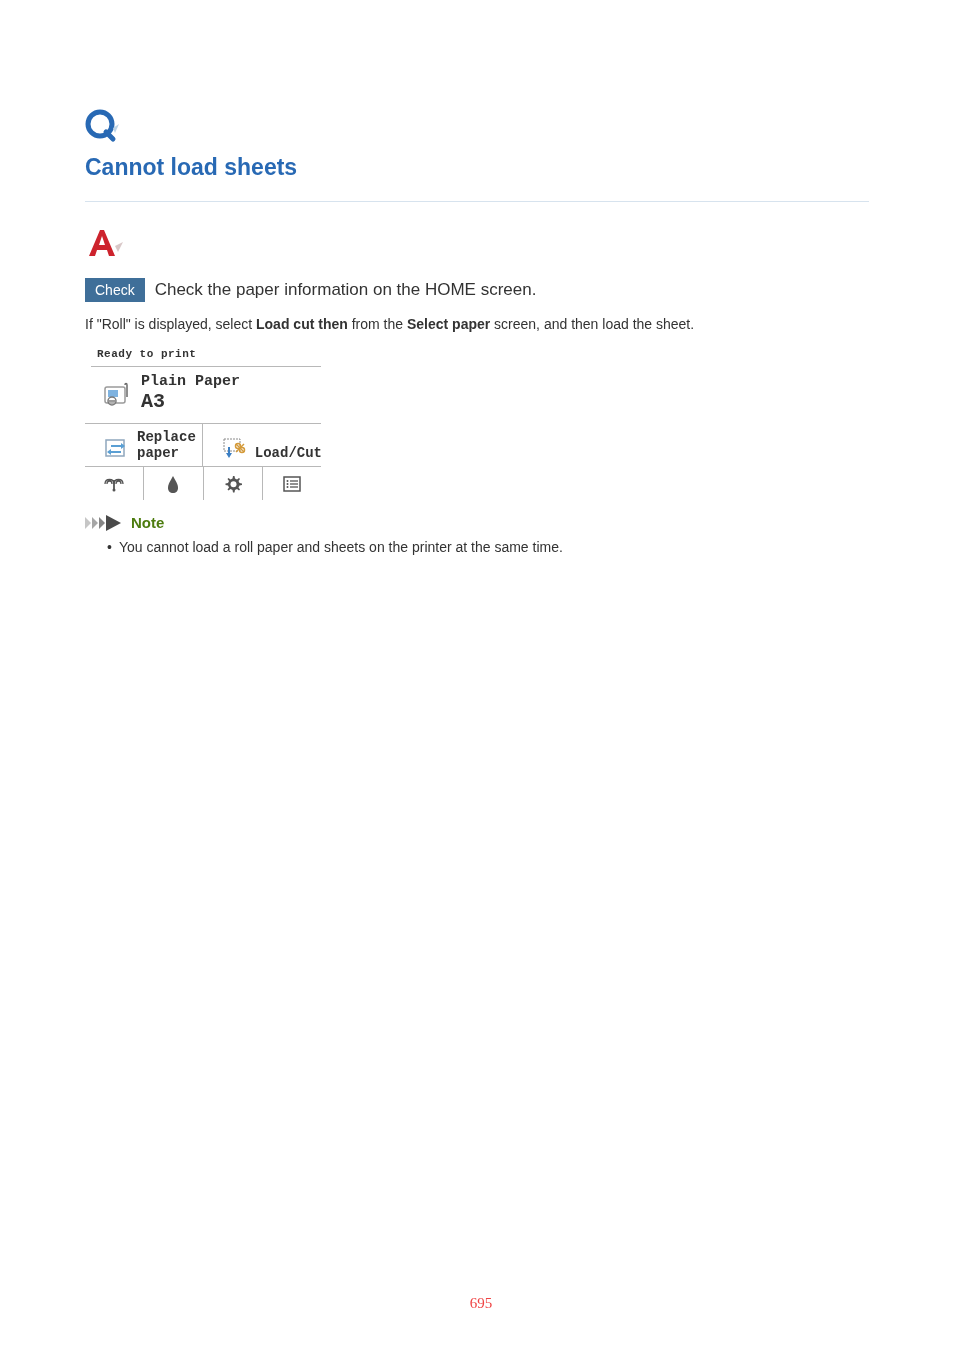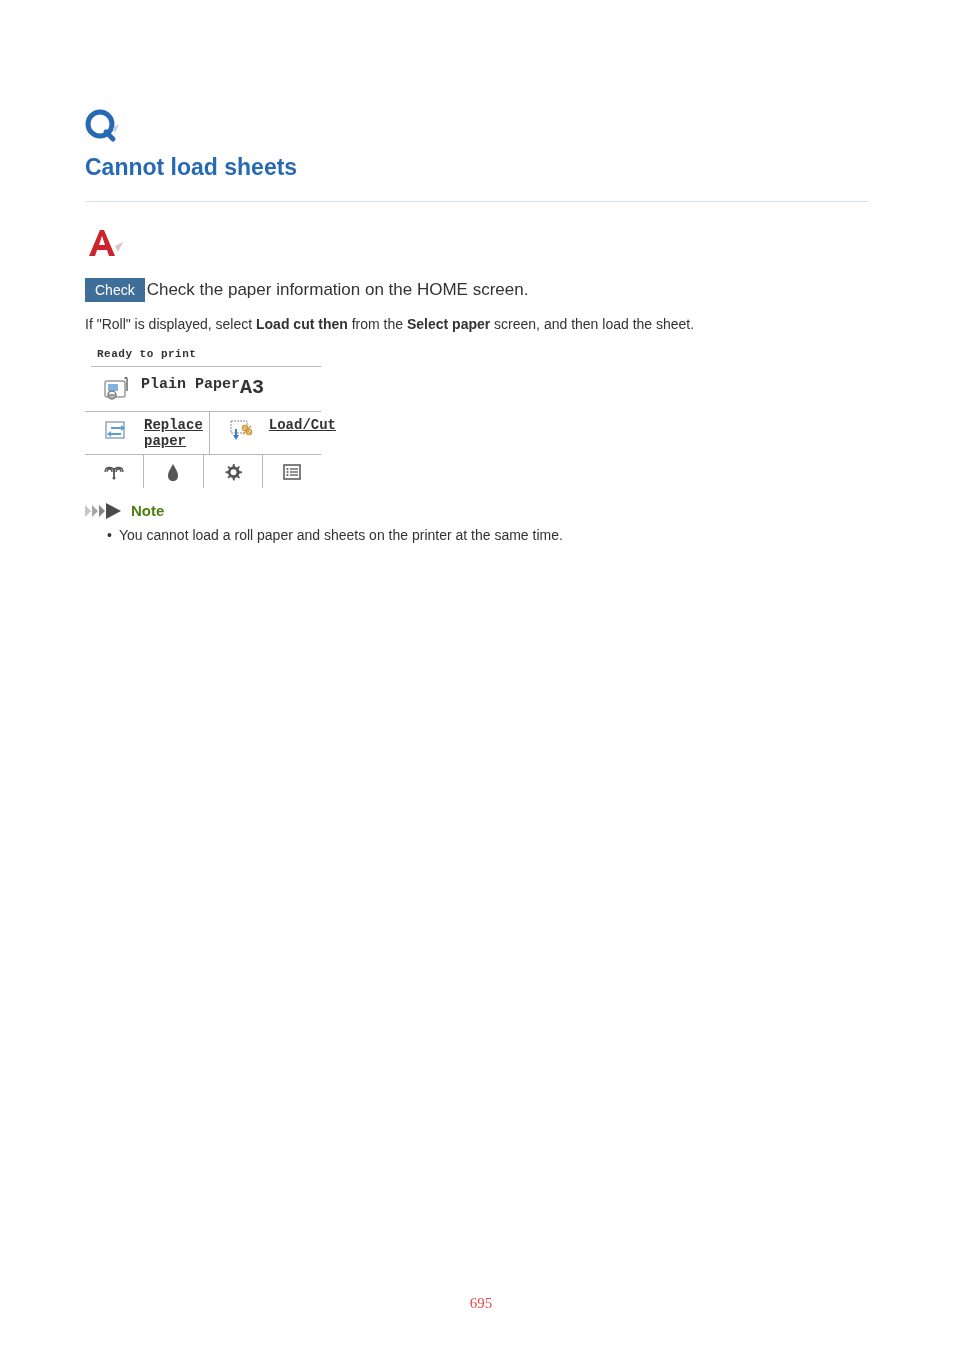--- a/index.html
+++ b/index.html
@@ -29,21 +29,21 @@
       background: linear-gradient(to bottom, #d7e3ee 0%, #d7e3ee 100%);
       margin-bottom: 24px;
     }
     .a-icon {
       margin-bottom: 18px;
     }
     .a-icon svg { display: block; }
     .check-line {
       display: flex;
       align-items: center;
-      gap: 2px;
+      gap: 10px;
       margin-bottom: 14px;
     }
     .check-badge {
       background: #3f6f99;
       color: #fff;
       font-size: 14px;
       padding: 4px 10px;
     }
     .check-text {
       font-size: 17px;
@@ -74,47 +74,46 @@
       background: #b8b8b8;
       margin-left: 6px;
     }
     .paper-row {
       display: flex;
       align-items: center;
       padding: 6px 8px 10px 18px;
       gap: 10px;
     }
     .paper-icon { width: 28px; height: 28px; }
-    .paper-text { display: flex; flex-direction: row; }
+    .paper-text { display: flex; flex-direction: column; }
     .paper-type {
       font-family: "Courier New", monospace;
       font-size: 15px;
       font-weight: 600;
       color: #333;
     }
     .paper-size {
       font-family: "Courier New", monospace;
       font-size: 20px;
       font-weight: 600;
       color: #333;
     }
     .action-row {
       display: flex;
       border-top: 1px solid #b8b8b8;
       border-bottom: 1px solid #b8b8b8;
     }
     .action-cell {
       flex: 1;
       display: flex;
-      align-items: flex-start;
+      align-items: flex-end;
       justify-content: flex-start;
       padding: 5px 6px 5px 18px;
-      gap: 15px;
+      gap: 8px;
       border-right: 1px solid #b8b8b8;
-      text-decoration: underline;
     }
     .action-cell:last-child { border-right: none; }
     .action-icon { width: 26px; height: 26px; }
     .action-label {
       font-family: "Courier New", monospace;
       font-size: 14px;
       font-weight: 600;
       color: #333;
       white-space: pre-line;
       line-height: 1.15;

